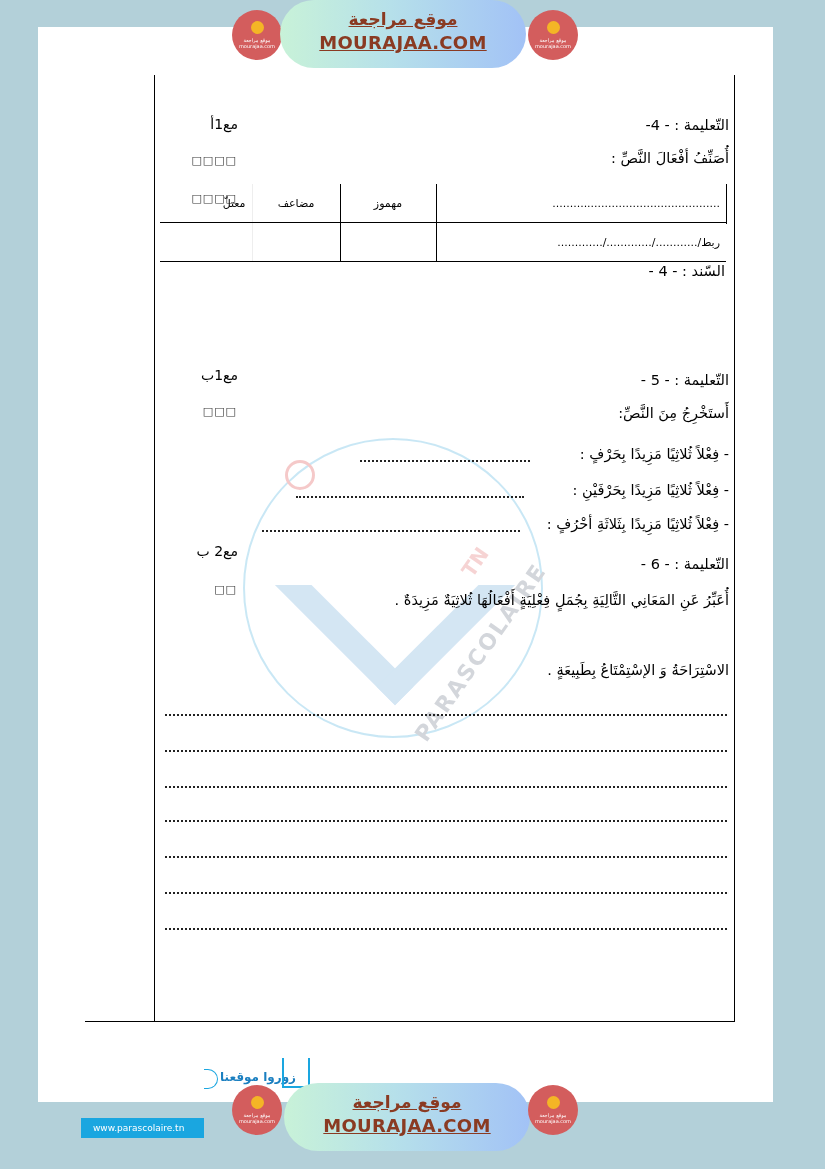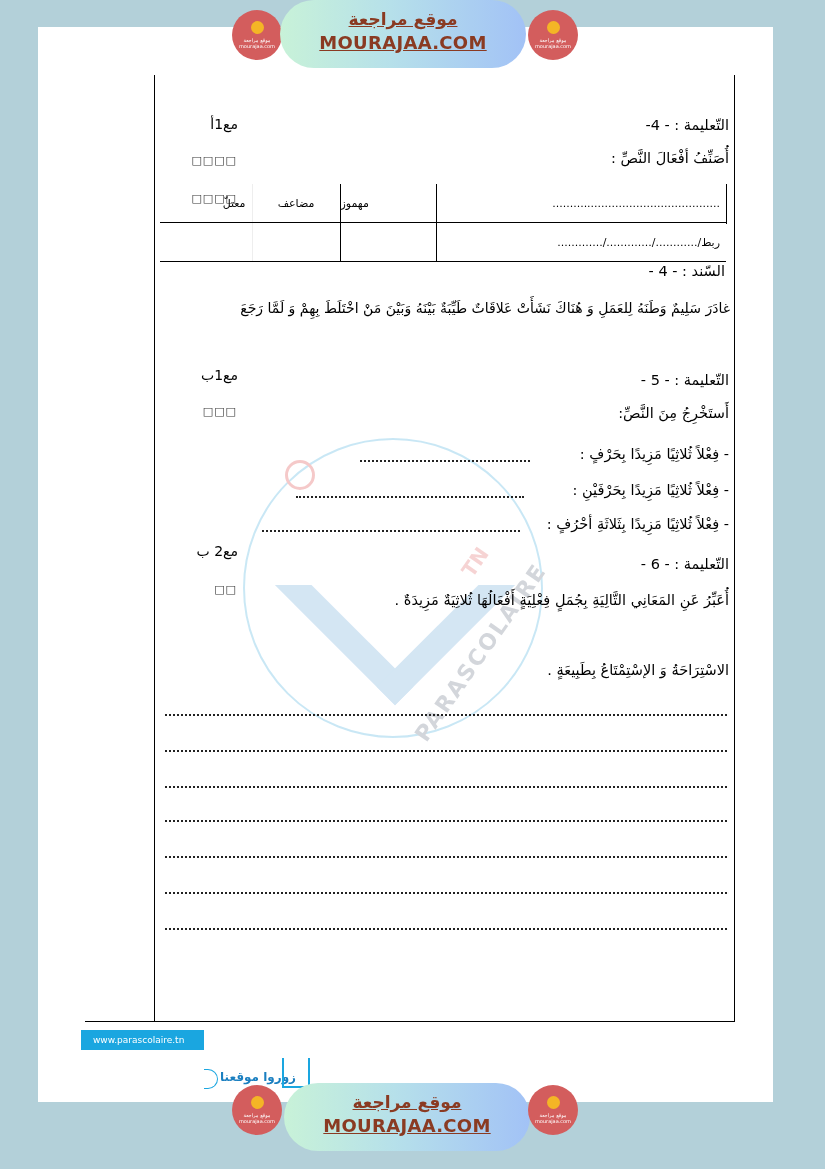--- a/index.html
+++ b/index.html
@@ -53,39 +53,39 @@
   }
   
   .tbl {
     position: absolute; left: 160px; top: 184px; width: 566px; height: 78px;
     border-collapse: collapse; direction: rtl;
   }
   .tbl td { font-size: 11px; vertical-align: middle; height: 38px; }
   .tbl tr:first-child td { border-bottom: 1px solid #000; }
   .tbl tr:last-child td { border-bottom: 1px solid #000; }
   .tbl td.c1 { width: 290px; text-align: right; padding-right: 6px; border-left: 1px solid #000; }
-  .tbl td.c2 { width: 96px; text-align: left; border-left: 1px solid #000; }
+  .tbl td.c2 { width: 96px; text-align: center; border-left: 1px solid #000; }
   .tbl td.c3 { width: 88px; text-align: center; }
   .tbl td.c4 { width: 92px; text-align: right; padding-right: 6px; }
   .tbl td.c3 { border-left: 1px solid #eee; }
   .rcorner { position: absolute; left: 726px; top: 184px; width: 1px; height: 40px; background: #000; }
   
   .watermark {
     position: absolute; left: 243px; top: 438px; width: 300px; height: 300px;
     border-radius: 50%; border: 2px solid #b8e0f2; opacity: 0.75; z-index: 0;
   }
   .wm-shape1 { position: absolute; left: 65px; top: 60px; width: 170px; height: 170px;
     border: 26px solid #c6def0; transform: rotate(45deg); border-top-color: transparent; border-left-color: transparent; }
   .wm-flag { position: absolute; left: 40px; top: 20px; width: 30px; height: 30px; border-radius: 50%; border: 3px solid #f2b8b8; }
   .wm-text { position: absolute; left: 130px; top: 200px; transform: rotate(-55deg); color: #c5c9d0; font-weight: bold; font-size: 22px; letter-spacing: 2px; }
   .wm-tn { position: absolute; left: 215px; top: 110px; transform: rotate(-55deg); color: #f3c5c5; font-weight: bold; font-size: 20px; }
   .content { position: absolute; inset: 0; z-index: 2; }
   
   .para-bar {
-    position: absolute; left: 81px; top: 1030px; width: 123px; height: 20px;
+    position: absolute; left: 81px; top: 1118px; width: 123px; height: 20px;
     background: #1aa6e0; color: #fff; font-size: 9px; line-height: 20px; padding-left: 12px;
     z-index: 3;
   }
   .para-arrow { position: absolute; left: 204px; top: 1069px; width: 14px; height: 20px;
     border: 1px solid #1aa6e0; border-left: none; border-radius: 0 10px 10px 0; z-index: 3; }
   .para-visit { position: absolute; left: 220px; top: 1070px; font-size: 12px; color: #1a7fc0; font-weight: bold; direction: rtl; z-index: 3; }
   .para-logo { position: absolute; left: 282px; top: 1058px; width: 28px; height: 30px; border: 2px solid #1aa6e0; border-top: none; z-index: 3; }
 </style>
 </head>
 <body>
@@ -143,21 +143,20 @@
     <tr>
       <td class="c1">ربط/............/............./.............</td>
       <td class="c2"></td>
       <td class="c3"></td>
       <td class="c4"></td>
     </tr>
   </tbody>
     </table>
 
   <div class="line" style="top:263px; right:100px;">السّند : - 4 -</div>
-  <div class="line" style="top:300px; right:95px; font-size:14px;">غادَرَ سَلِيمٌ وَطَنَهُ لِلعَمَلِ وَ هُنَاكَ نَشَأَتْ عَلاقَاتٌ طَيِّبَةٌ بَيْنَهُ وَبَيْنَ مَنْ اخْتَلَطَ بِهِمْ وَ لَمَّا رَجَعَ</div>
 
   <div class="line" style="top:372px;">التّعليمة : - 5 -</div>
   <div class="line" style="top:405px;">أَستَخْرِجُ مِنَ النَّصِّ:</div>
   <div class="line" style="top:446px;">- فِعْلاً ثُلاثِيًا مَزِيدًا بِحَرْفٍ :</div>
   <div class="dots" style="left:360px; top:460px; width:170px;"></div>
   <div class="line" style="top:482px;">- فِعْلاً ثُلاثِيًا مَزِيدًا بِحَرْفَيْنِ :</div>
   <div class="dots" style="left:296px; top:496px; width:228px;"></div>
   <div class="line" style="top:516px;">- فِعْلاً ثُلاثِيًا مَزِيدًا بِثَلاثَةِ أحْرُفٍ :</div>
   <div class="dots" style="left:262px; top:530px; width:258px;"></div>
 

